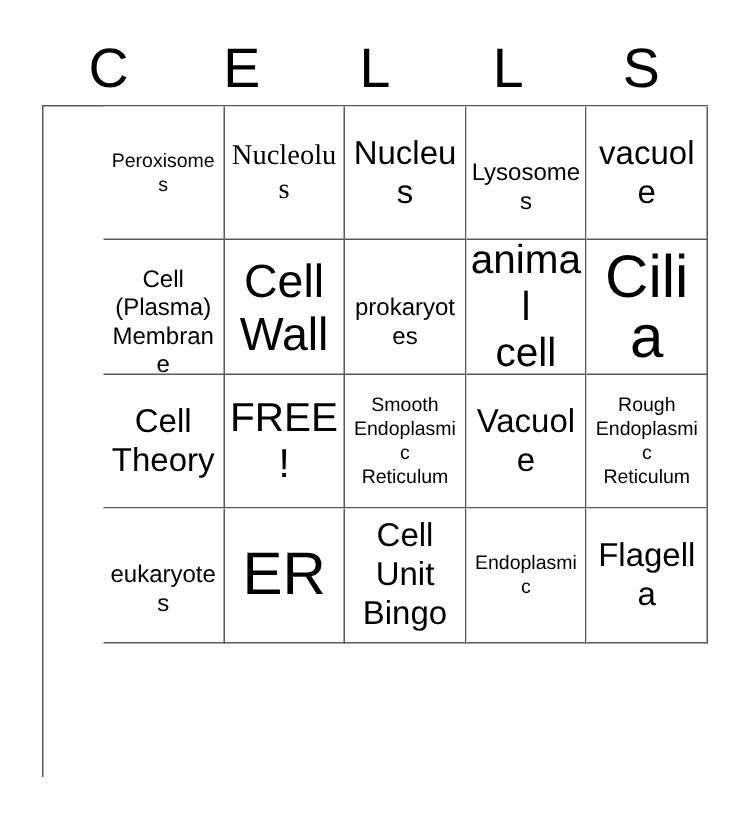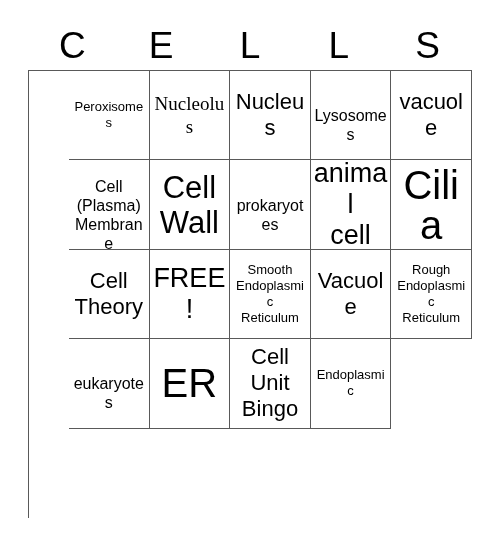--- a/index.html
+++ b/index.html
@@ -159,15 +159,18 @@
         <span class="cell-text fs-4xl">ER</span>
       </div>
       <div class="bingo-cell">
         <span class="cell-text fs-xl">Cell
 Unit
 Bingo</span>
       </div>
       <div class="bingo-cell">
         <span class="cell-text fs-sm">Endoplasmic</span>
       </div>
+      <div class="bingo-cell">
+        <span class="cell-text fs-xl">Flagella</span>
+      </div>
     </div>
 
 </div>
 
 </body></html>

